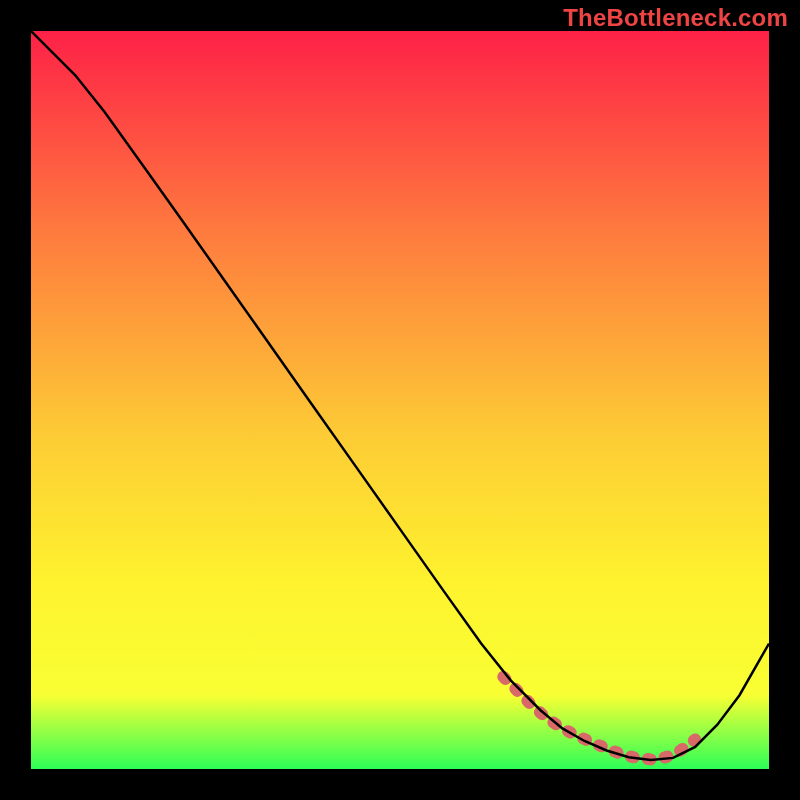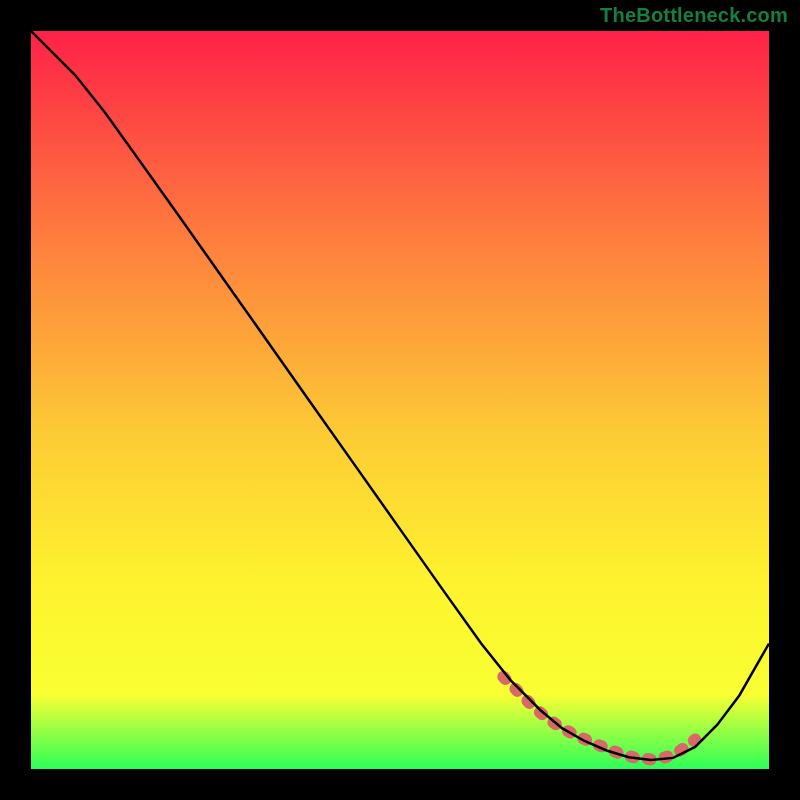--- a/index.html
+++ b/index.html
@@ -14,22 +14,22 @@
   .frame {
     position: relative;
     width: 800px;
     height: 800px;
     background: #000;
   }
   .watermark {
     position: absolute;
     top: 4px;
     right: 12px;
-    color: #15803d;
-    font-size: 20px;
+    color: #ef4444;
+    font-size: 24px;
     font-weight: 600;
     letter-spacing: 0.2px;
     z-index: 20;
   }
   .plot-area {
     position: absolute;
     left: 31px;
     top: 31px;
     width: 738px;
     height: 738px;

